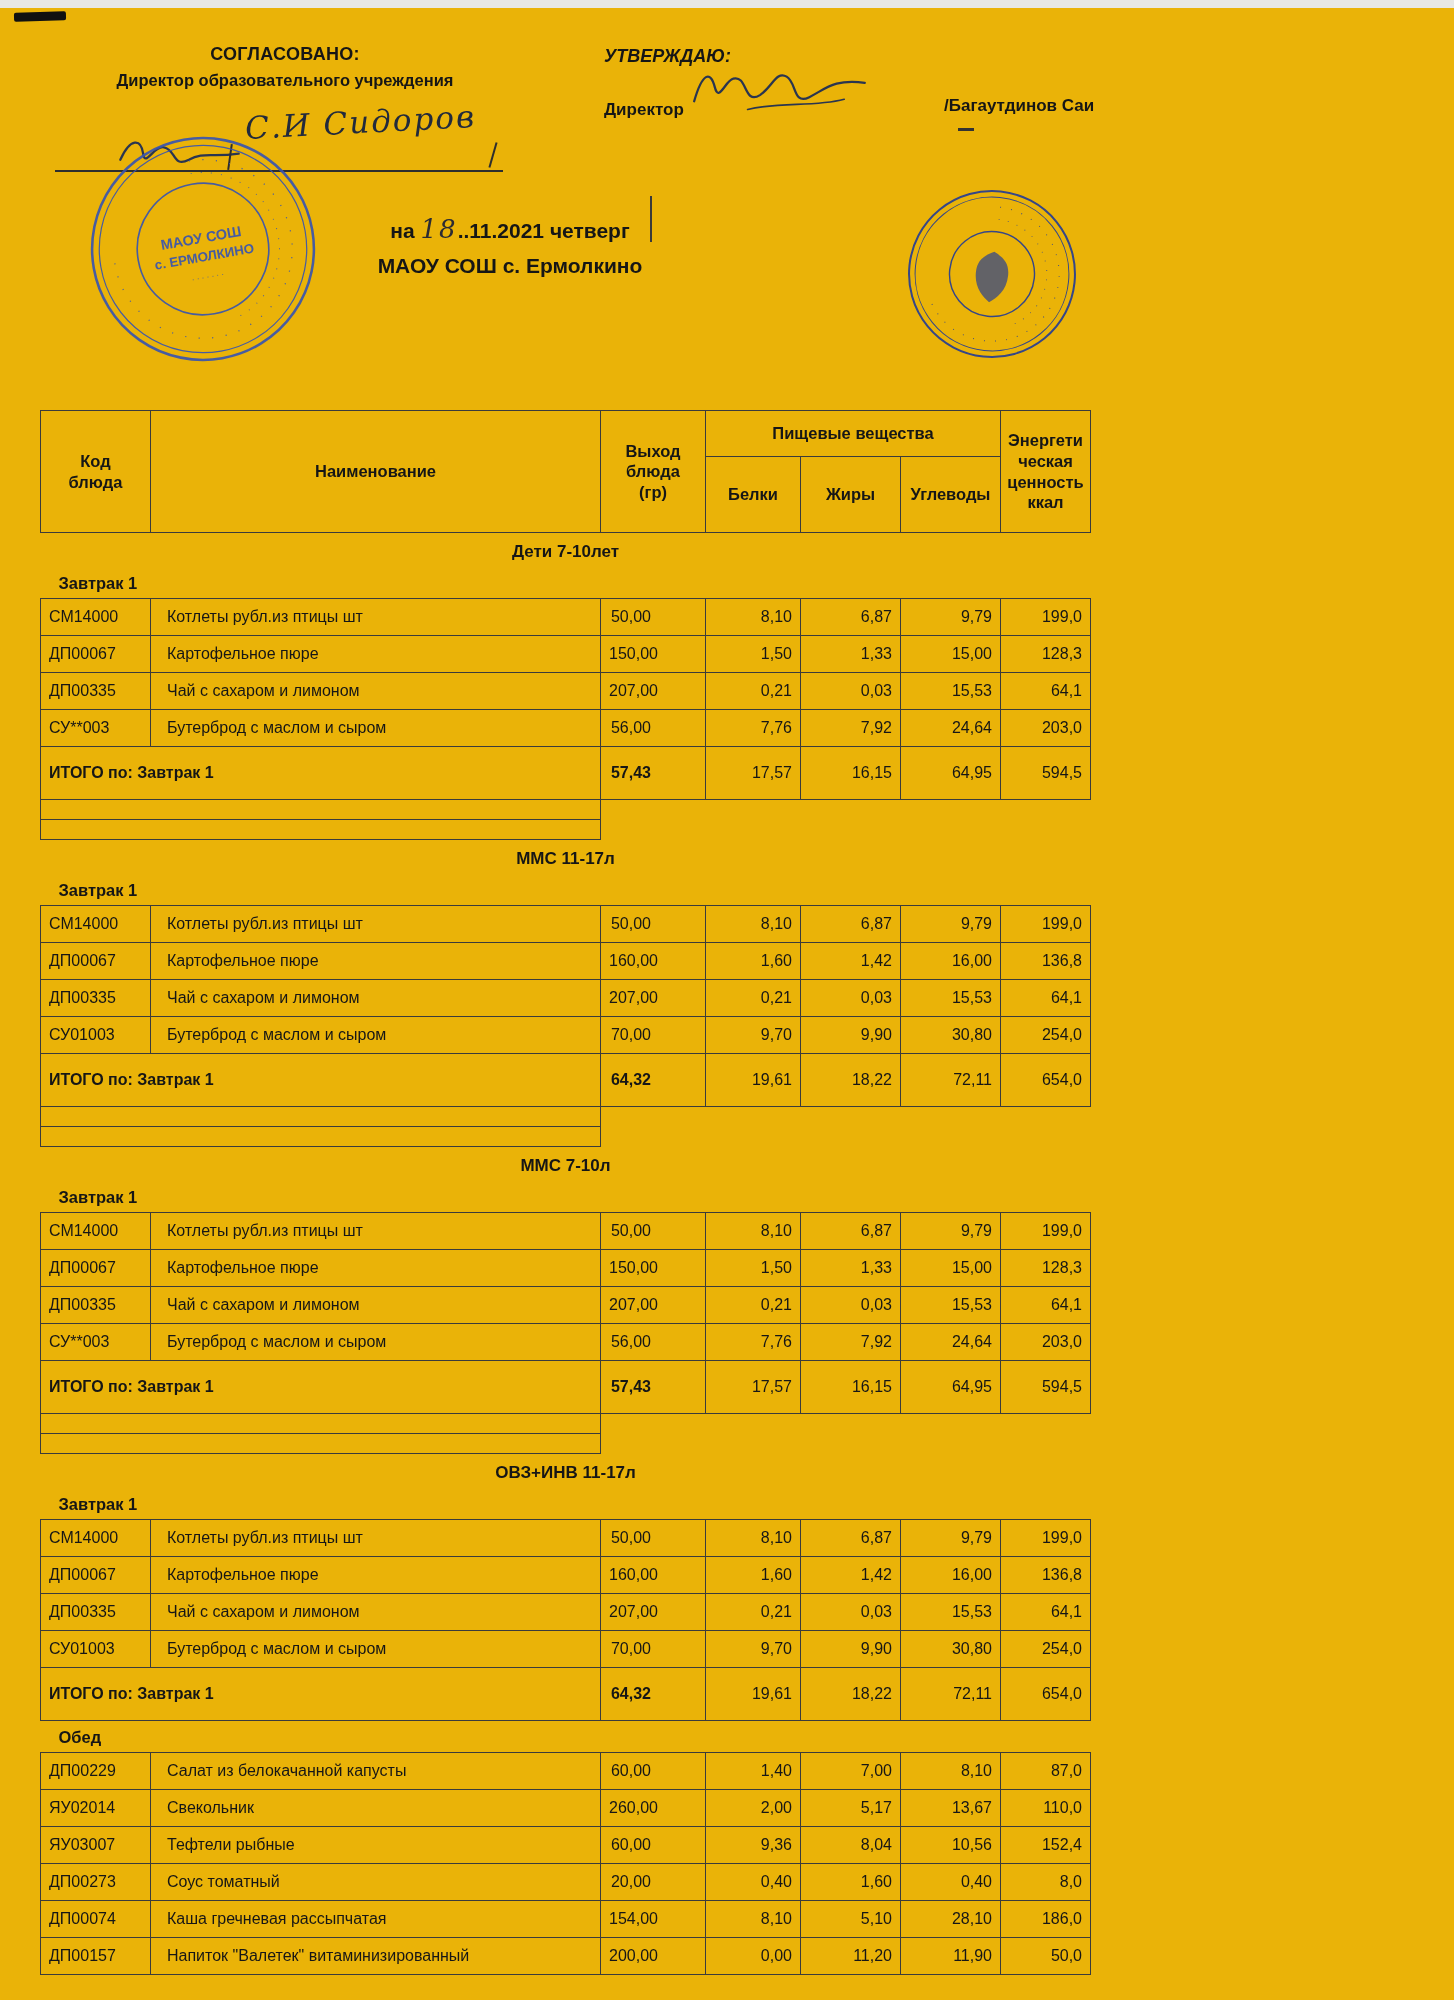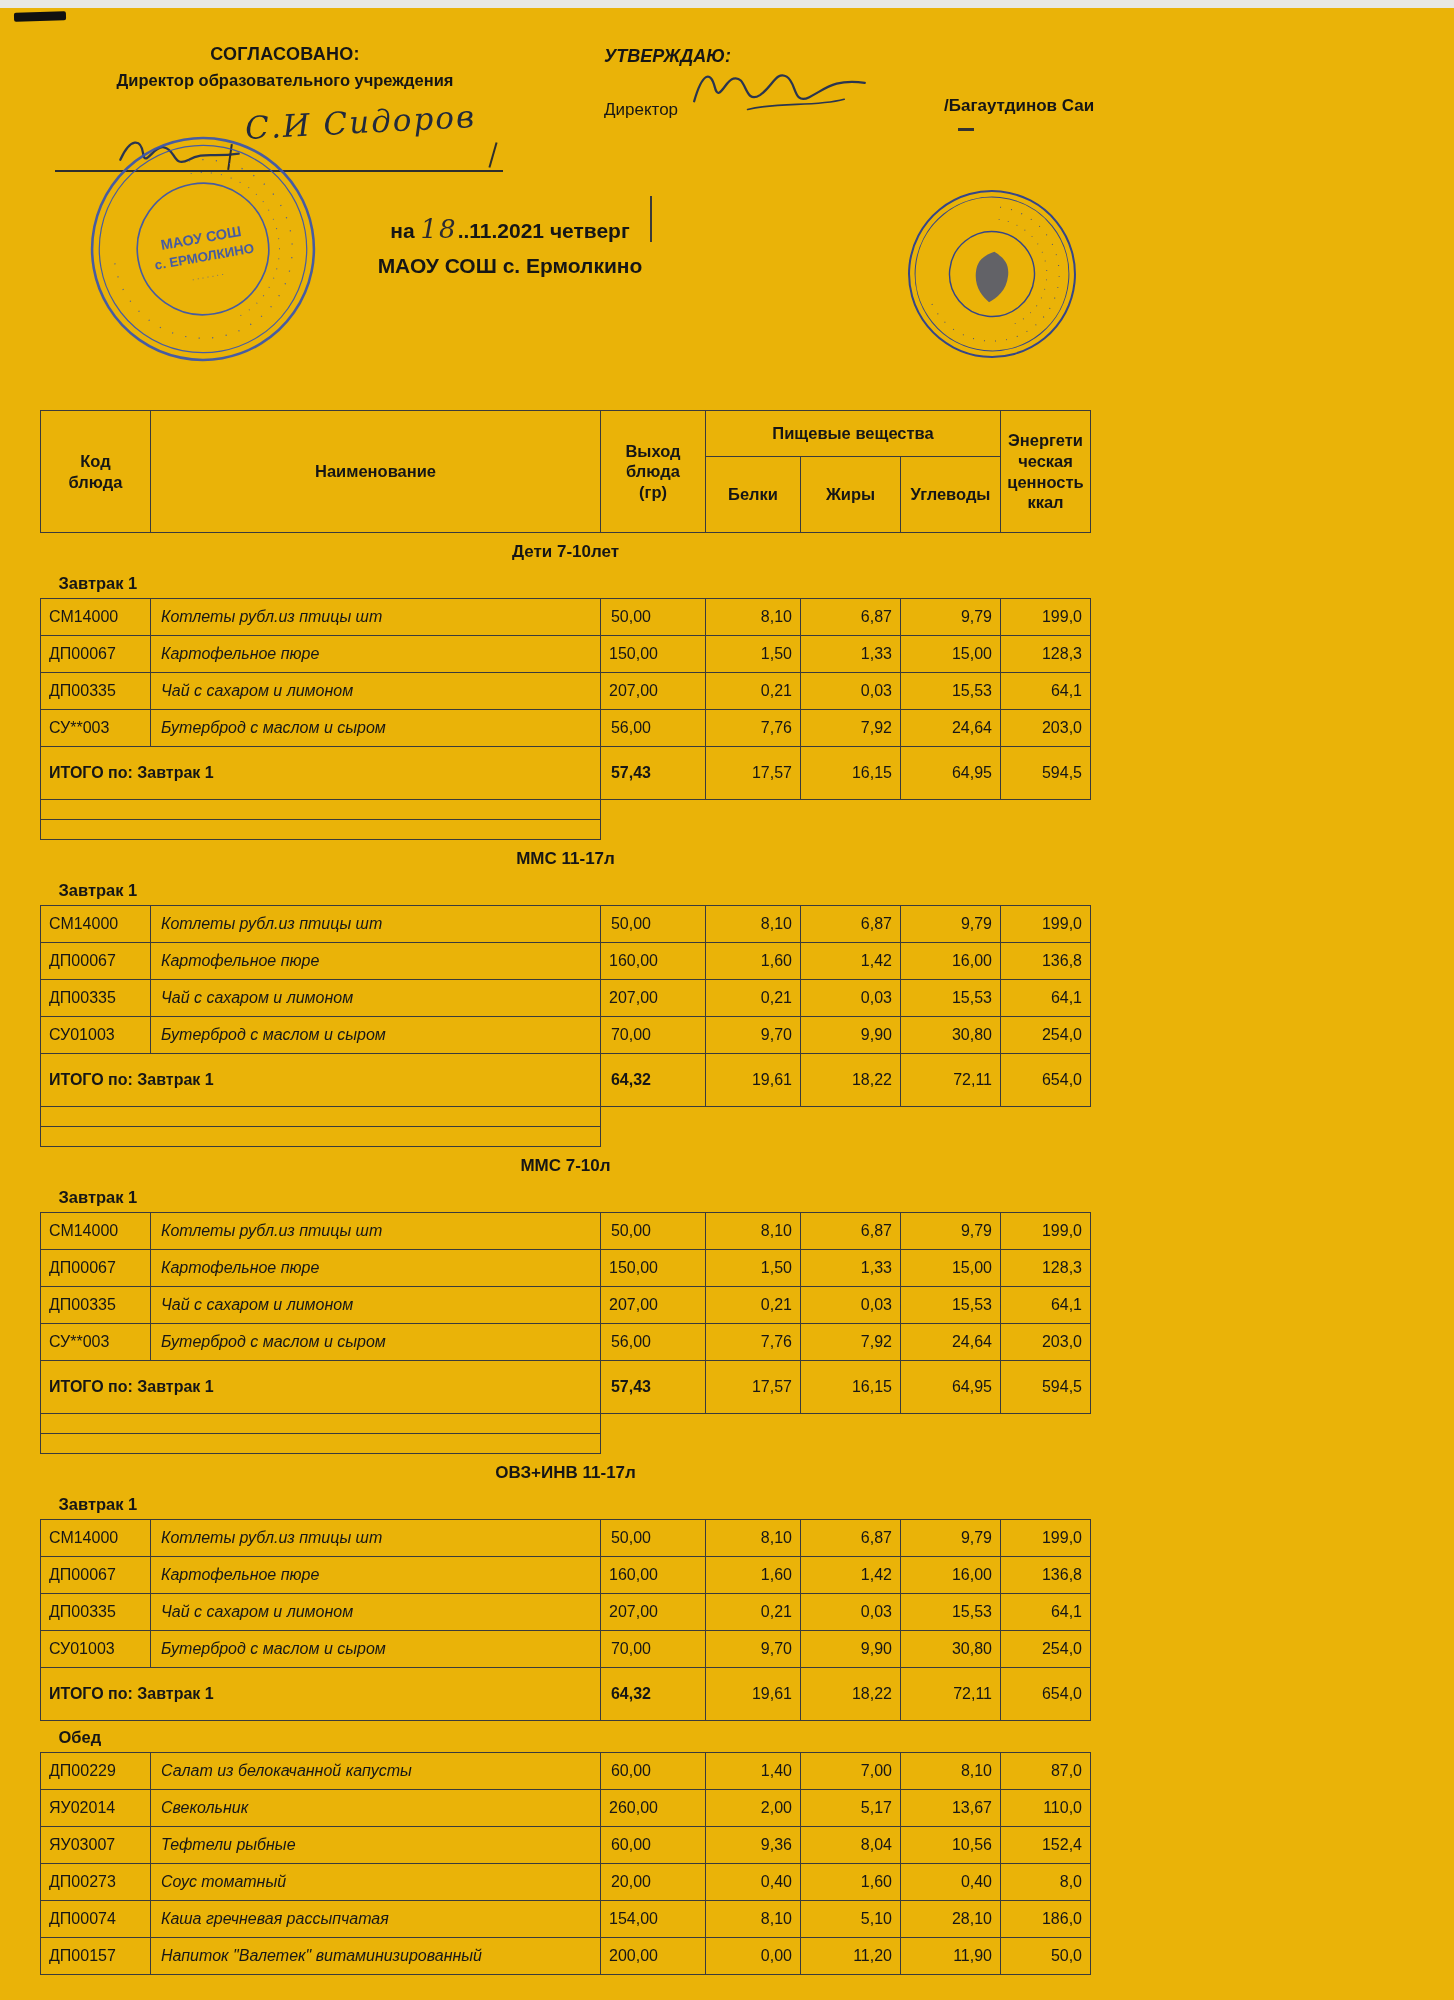--- a/index.html
+++ b/index.html
@@ -23,21 +23,21 @@
 
   .left-sig-squiggle { position: absolute; left: 112px; top: 120px; width: 135px; height: 48px; color: #2a3550; }
   .agreed-signature { position: absolute; left: 245px; top: 96px; font-family: "DejaVu Serif", serif;
     font-style: italic; font-size: 31px; color: #222a3c; transform: rotate(-3deg); letter-spacing: 2px; white-space: nowrap; }
   .sig-underline { position: absolute; left: 55px; top: 138px; width: 448px; height: 26px; border-bottom: 2px solid #2e2e2e; }
   .sig-mark { position: absolute; width: 2px; height: 26px; background: #2e2e2e; }
   .sig-mark-mid { left: 229px; top: 136px; transform: rotate(8deg); }
   .sig-mark-end { left: 492px; top: 134px; transform: rotate(16deg); }
 
   .approved-label { position: absolute; left: 604px; top: 38px; font-size: 18px; font-weight: bold; font-style: italic; }
-  .approved-role  { position: absolute; left: 604px; top: 92px; font-size: 17px; font-weight: normal; }
+  .approved-role  { position: absolute; left: 604px; top: 92px; font-size: 17px; font-weight: bold; }
   .right-sig { position: absolute; left: 688px; top: 52px; width: 185px; height: 62px; color: #2a3550; }
   .approved-name { position: absolute; left: 944px; top: 88px; font-size: 17px; font-weight: bold; white-space: nowrap; }
   .approved-dash { position: absolute; left: 958px; top: 120px; width: 16px; height: 3px; background: #333; }
 
   .title-block { position: absolute; left: 270px; top: 196px; width: 480px; text-align: center; }
   .menu-title { font-size: 25px; font-weight: bold; letter-spacing: 1px; }
   .menu-date { font-size: 21px; font-weight: bold; margin-top: 10px; }
   .handwritten-day { font-family: "DejaVu Serif", serif; font-style: italic; font-weight: normal;
     font-size: 26px; letter-spacing: 2px; color: #2b2b33; }
   .menu-school { font-size: 21px; font-weight: bold; margin-top: 10px; }
@@ -49,21 +49,21 @@
 
   
   .menu-table { margin-left: 40px; width: 1050px; border-collapse: collapse; table-layout: fixed; }
   .menu-table th, .menu-table td { border: 1px solid #3b3b3b; }
   .menu-table th { font-weight: bold; font-size: 16.5px; text-align: center; vertical-align: middle;
     white-space: pre-line; padding: 4px 4px; line-height: 1.25; }
   tr.head-top { height: 46px; }
   tr.head-bottom { height: 76px; }
   .menu-table td { font-size: 16px; vertical-align: middle; }
   td.cell-code { padding: 9px 8px; }
-  td.cell-name { padding: 9px 10px; font-style: italic; }
+  td.cell-name { padding: 9px 16px; }
   td.cell-num  { text-align: right; padding: 9px 8px; }
   td.cell-output { padding-right: 54px; }
   tr.group-row td { border: none; text-align: center; font-weight: bold; font-size: 17px; padding: 9px 0 5px; }
   tr.meal-row  td { border: none; font-weight: bold; font-size: 16.5px; padding: 7px 0 5px 18px; text-align: left; }
   td.total-label { font-weight: bold; padding: 17px 8px; font-size: 16px; }
   td.total-output { font-weight: bold; }
   tr.spacer-row td { height: 20px; padding: 0; }
   td.spacer-left  { border: 1px solid #3b3b3b; }
   td.spacer-right { border: none; }
 </style>

